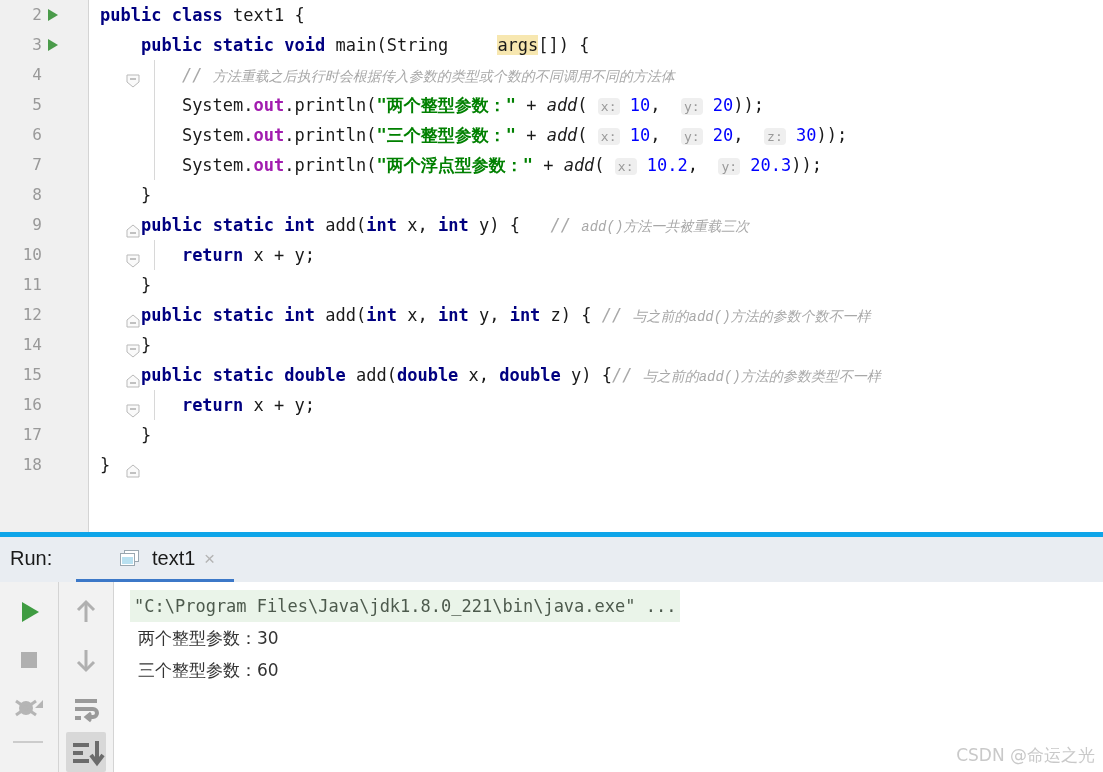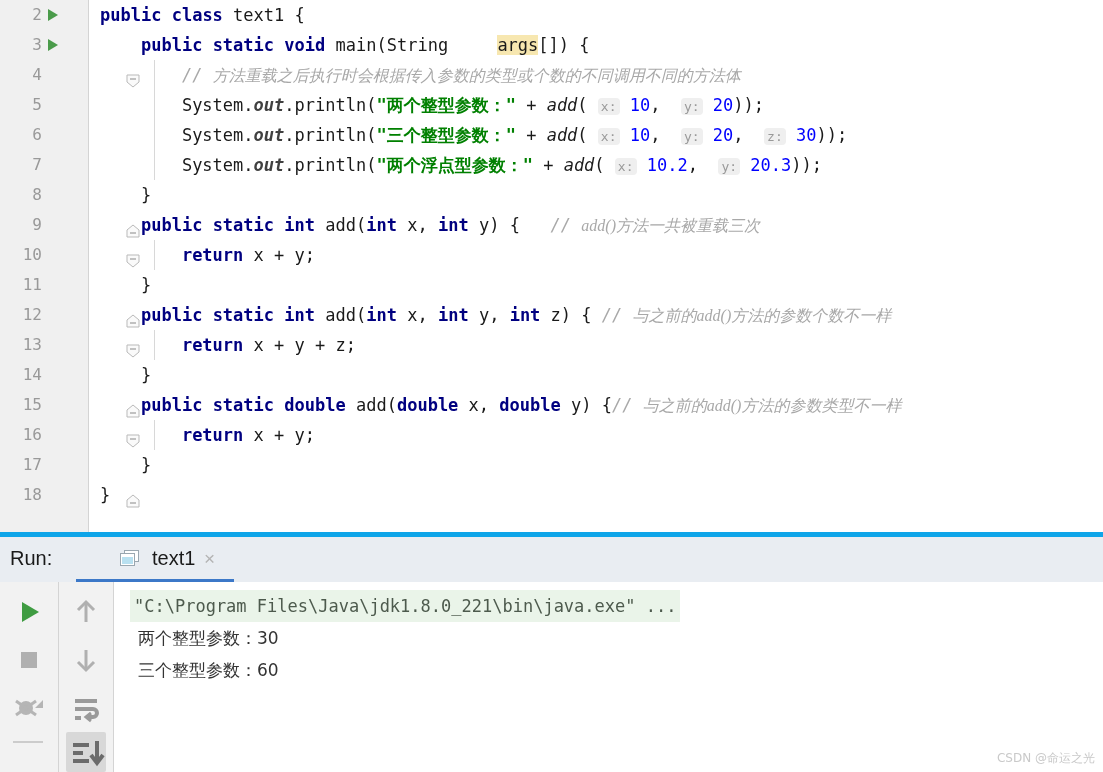--- a/index.html
+++ b/index.html
@@ -41,23 +41,23 @@
     position:absolute;left:82px;top:8px;width:14px;height:14px;
   }
   .code{
     position:absolute;left:100px;top:0;height:30px;line-height:30px;
     font-family:"DejaVu Sans Mono","Liberation Mono",monospace;
     font-size:17px;color:#1a1a1a;white-space:pre;text-align:right;
   }
   .kw{color:#000080;font-weight:bold;}
   .str{color:#008000;font-weight:bold;}
   .num{color:#0000ff;}
-  .fld{color:#404040;font-style:italic;font-weight:bold;}
+  .fld{color:#a21caf;font-weight:bold;}
   .mth{color:#1a1a1a;font-style:italic;}
-  .cmt{color:#a8a8a8;font-style:italic;font-family:Liberation Serif, serif;font-size:16px;}
+  .cmt{color:#a8a8a8;font-style:italic;font-family:Liberation Mono, monospace;font-size:14px;}
   .cmtslash{color:#a8a8a8;font-style:italic;font-family:"DejaVu Sans Mono",monospace;font-size:17px;}
   .hint{
     background:#efefef;color:#999999;border-radius:4px;
     font-size:13px;padding:1px 3px;font-family:"DejaVu Sans Mono",monospace;
   }
   .caretword{background:#f7e7b0;margin-left:39px;}
   .indentguide{
     position:absolute;top:0;width:1px;height:30px;background:#d8d8d8;
   }
 
@@ -112,21 +112,21 @@
     padding:0 4px;left:16px;
   }
   .cline-out{
     color:#333333;font-family:"DejaVu Sans","Liberation Sans",sans-serif;
   }
   .cline-exit{
     color:#2b2b99;font-family:"DejaVu Sans","Liberation Sans",sans-serif;
   }
   .watermark{
     position:absolute;right:8px;bottom:10px;
-    font-size:12px;color:#c9c9c9;
+    font-size:17px;color:#c9c9c9;
     font-family:"DejaVu Sans","Liberation Sans",sans-serif;
     margin-top:39px;
   }
 </style>
 </head>
 <body>
 
 <div class="app">
 
   <div class="editor">
@@ -220,25 +220,20 @@
         <div class="lnum">12</div>
         <div class="foldmark">
           <svg width="14" height="14" viewBox="0 0 14 14">
               <path d="M1 1 h12 v7 l-6 5 l-6 -5 z" fill="#fafafa" stroke="#b9b9b9"></path>
               <line x1="4" y1="5" x2="10" y2="5" stroke="#888"></line>
             </svg>
         </div>
         <div class="code">    <span class="kw">public</span> <span class="kw">static</span> <span class="kw">int</span> <span>add</span>(<span class="kw">int</span> <span>x</span>, <span class="kw">int</span> <span>y</span>, <span class="kw">int</span> <span>z</span>) { <span class="cmtslash">//</span> <span class="cmt">与之前的add()方法的参数个数不一样</span></div>
       </div>
 
-      <div class="row">
-        <div class="lnum">13</div>
-        <div class="indentguide" style="left:154px"></div>
-        <div class="code">        <span class="kw">return</span> <span>x</span> + <span>y</span> + <span>z</span>;</div>
-      </div>
 
       <div class="row">
         <div class="lnum">14</div>
         <div class="foldmark">
           <svg width="14" height="14" viewBox="0 0 14 14">
               <path d="M7 1 l6 5 v7 h-12 v-7 z" fill="#fafafa" stroke="#b9b9b9"></path>
               <line x1="4" y1="9" x2="10" y2="9" stroke="#888"></line>
             </svg>
         </div>
         <div class="code">    }</div>

